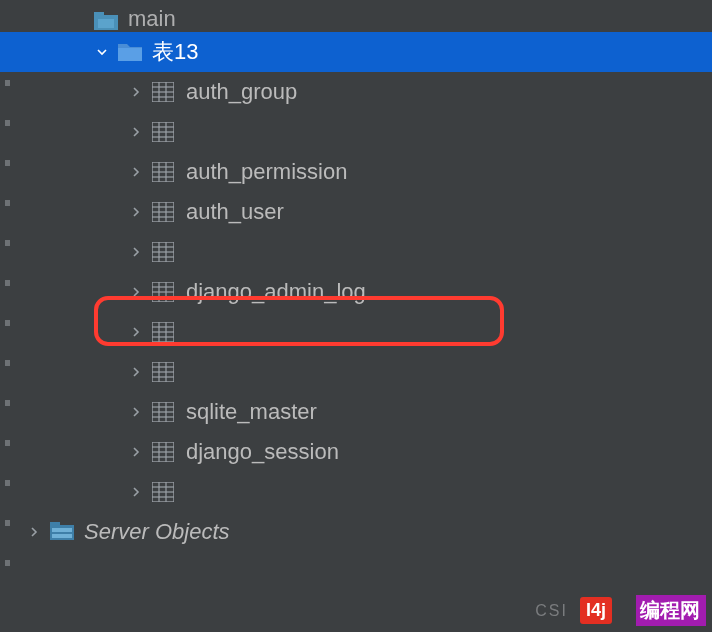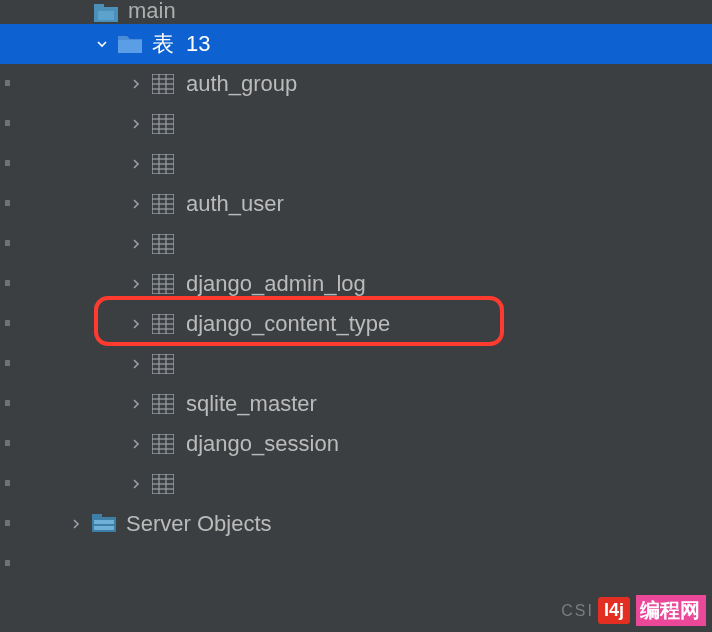--- a/index.html
+++ b/index.html
@@ -55,28 +55,27 @@
       width: 24px;
       height: 20px;
       margin-right: 10px;
       flex-shrink: 0;
     }
     .label {
       color: #BBBBBB;
     }
     .selected .label { color: #FFFFFF; }
     .count {
-      margin-left: 12px;
       color: #FFFFFF;
     }
     .indent-1 { padding-left: 94px; }
     .indent-2 { padding-left: 128px; }
-    .indent-so { padding-left: 68px; }
+    .indent-so { padding-left: 26px; font-style: italic; }
     .truncated-top {
-      height: 24px;
+      height: 32px;
       display: flex;
       align-items: flex-end;
       padding-left: 94px;
       overflow: hidden;
     }
     .truncated-top .label { color: #BBBBBB; opacity: 0.9; }
     .highlight-box {
       position: absolute;
       border: 4px solid #FF3B30;
       border-radius: 14px;
@@ -102,39 +101,40 @@
       height: 6px;
       background: #6E7275;
     }
     .watermark {
       position: absolute;
       right: 6px;
       bottom: 6px;
       display: flex;
       align-items: center;
       font-family: sans-serif;
+      gap: 8px;
     }
     .watermark-csdn {
       color: #7A7C7E;
       font-size: 16px;
       letter-spacing: 2px;
       margin-right: 4px;
       font-weight: 500;
     }
     .watermark-badge {
       background: #E32F22;
       color: #FFFFFF;
       font-weight: bold;
       font-size: 18px;
       padding: 3px 6px;
       border-radius: 3px;
-      margin-right: 6px;
+      margin-right: 16px;
     }
     .watermark-text {
-      background: #ec4899;
+      background: #a21caf;
       color: #FFFFFF;
       font-size: 20px;
       font-weight: bold;
       padding: 2px 6px 2px 4px;
     }
   </style>
 </head>
 <body>
 
 <div class="edge-marks">
@@ -221,20 +221,21 @@
           </svg>
         </span>
         <span class="icon-table"><svg viewBox="0 0 22 20">
             <rect x="0" y="0" width="22" height="20" fill="none" stroke="#9AA0A6" stroke-width="1.4"></rect>
             <line x1="0" y1="5" x2="22" y2="5" stroke="#9AA0A6" stroke-width="1.2"></line>
             <line x1="0" y1="10" x2="22" y2="10" stroke="#9AA0A6" stroke-width="1.2"></line>
             <line x1="0" y1="15" x2="22" y2="15" stroke="#9AA0A6" stroke-width="1.2"></line>
             <line x1="7" y1="0" x2="7" y2="20" stroke="#9AA0A6" stroke-width="1.2"></line>
             <line x1="14" y1="0" x2="14" y2="20" stroke="#9AA0A6" stroke-width="1.2"></line>
           </svg></span>
+        <span class="label">auth_permission</span>
       </div>
       <div class="tree-row indent-2">
         <span class="chevron">
           <svg viewBox="0 0 12 12">
             <path d="M4 2 L8 6 L4 10" stroke="#9AA0A6" stroke-width="1.6" fill="none"></path>
           </svg>
         </span>
         <span class="icon-table"><svg viewBox="0 0 22 20">
             <rect x="0" y="0" width="22" height="20" fill="none" stroke="#9AA0A6" stroke-width="1.4"></rect>
             <line x1="0" y1="5" x2="22" y2="5" stroke="#9AA0A6" stroke-width="1.2"></line>
@@ -283,21 +284,20 @@
           </svg>
         </span>
         <span class="icon-table"><svg viewBox="0 0 22 20">
             <rect x="0" y="0" width="22" height="20" fill="none" stroke="#9AA0A6" stroke-width="1.4"></rect>
             <line x1="0" y1="5" x2="22" y2="5" stroke="#9AA0A6" stroke-width="1.2"></line>
             <line x1="0" y1="10" x2="22" y2="10" stroke="#9AA0A6" stroke-width="1.2"></line>
             <line x1="0" y1="15" x2="22" y2="15" stroke="#9AA0A6" stroke-width="1.2"></line>
             <line x1="7" y1="0" x2="7" y2="20" stroke="#9AA0A6" stroke-width="1.2"></line>
             <line x1="14" y1="0" x2="14" y2="20" stroke="#9AA0A6" stroke-width="1.2"></line>
           </svg></span>
-        <span class="label">django_content_type</span>
       </div>
       <div class="tree-row indent-2">
         <span class="chevron">
           <svg viewBox="0 0 12 12">
             <path d="M4 2 L8 6 L4 10" stroke="#9AA0A6" stroke-width="1.6" fill="none"></path>
           </svg>
         </span>
         <span class="icon-table"><svg viewBox="0 0 22 20">
             <rect x="0" y="0" width="22" height="20" fill="none" stroke="#9AA0A6" stroke-width="1.4"></rect>
             <line x1="0" y1="5" x2="22" y2="5" stroke="#9AA0A6" stroke-width="1.2"></line>

